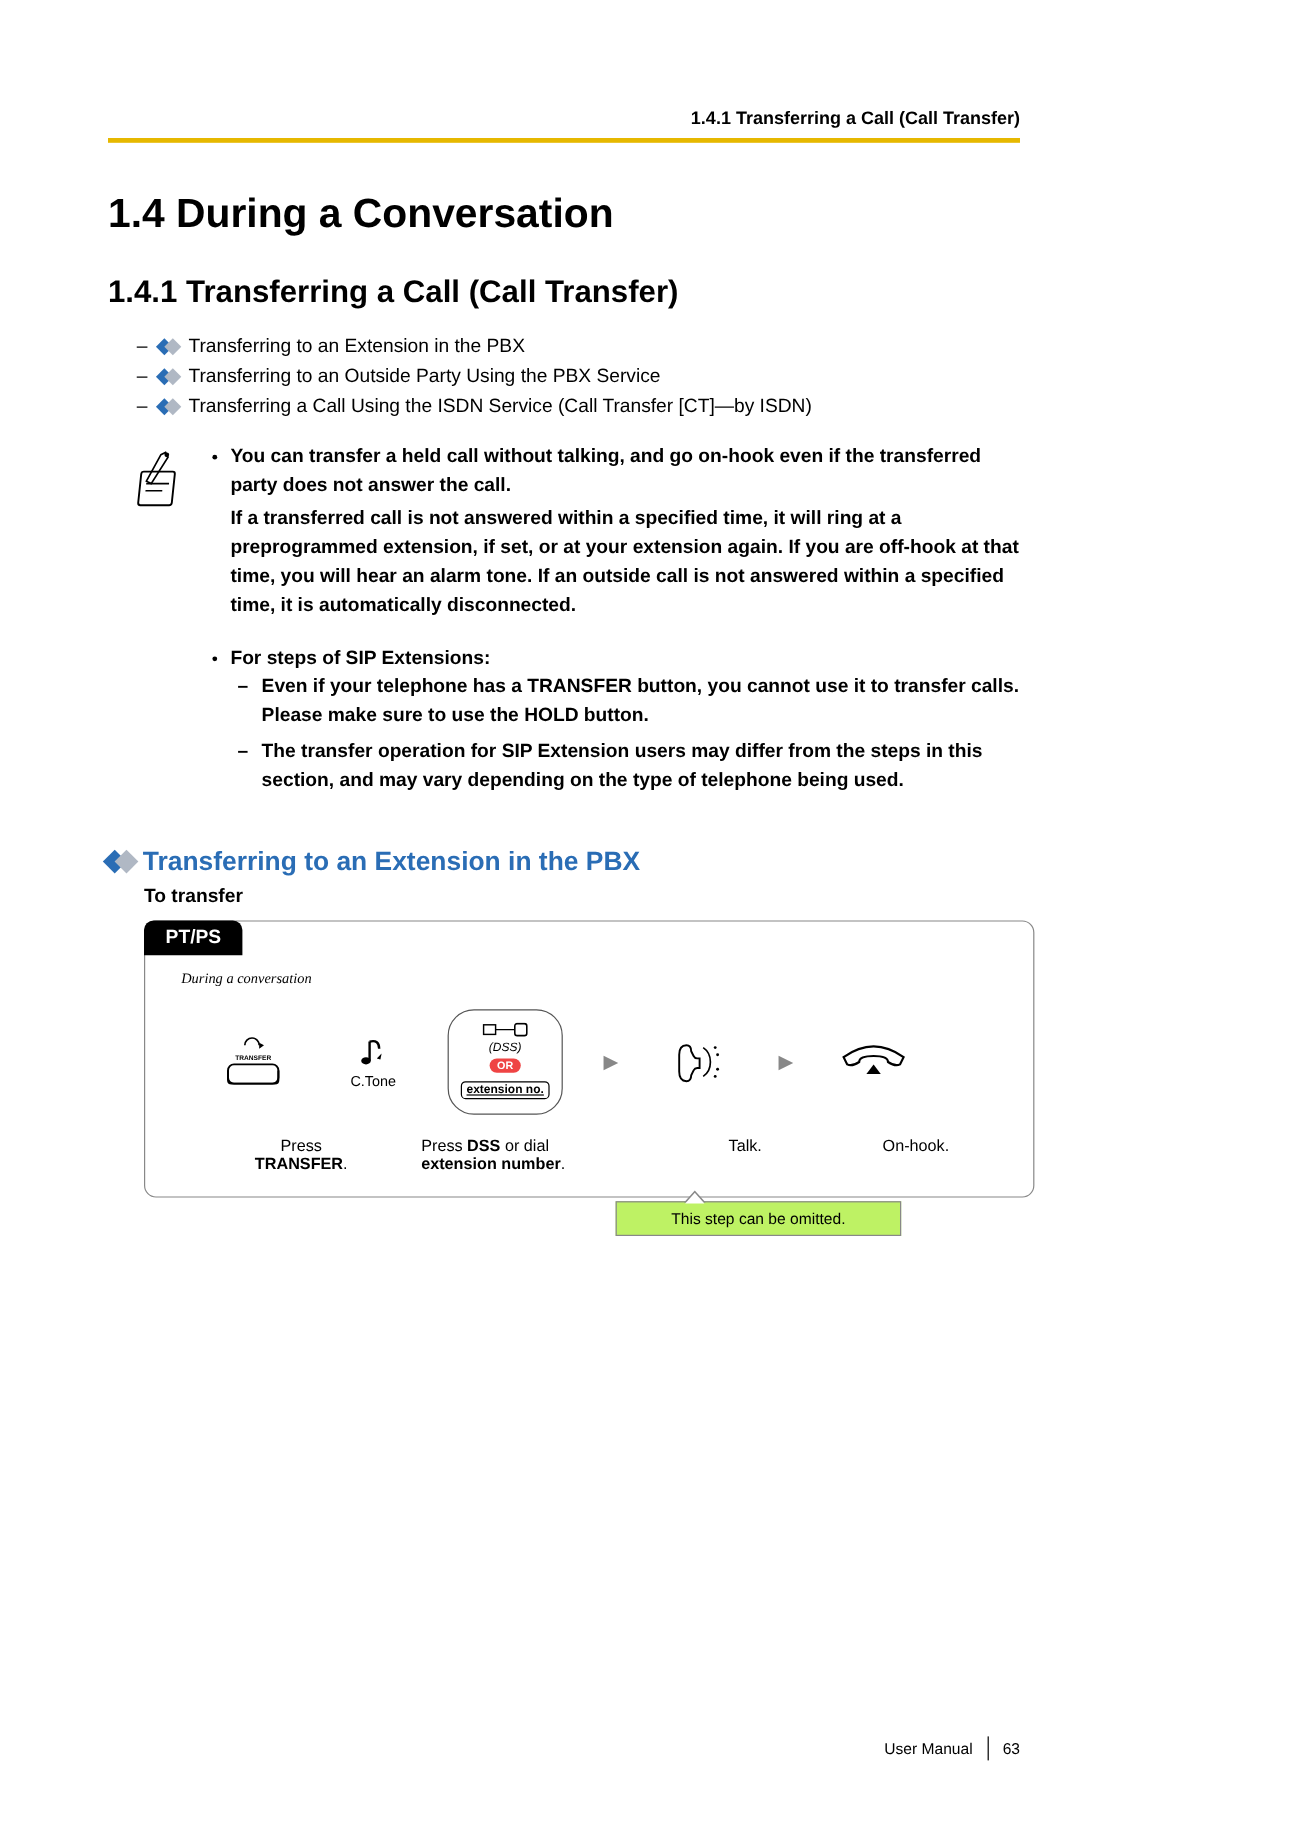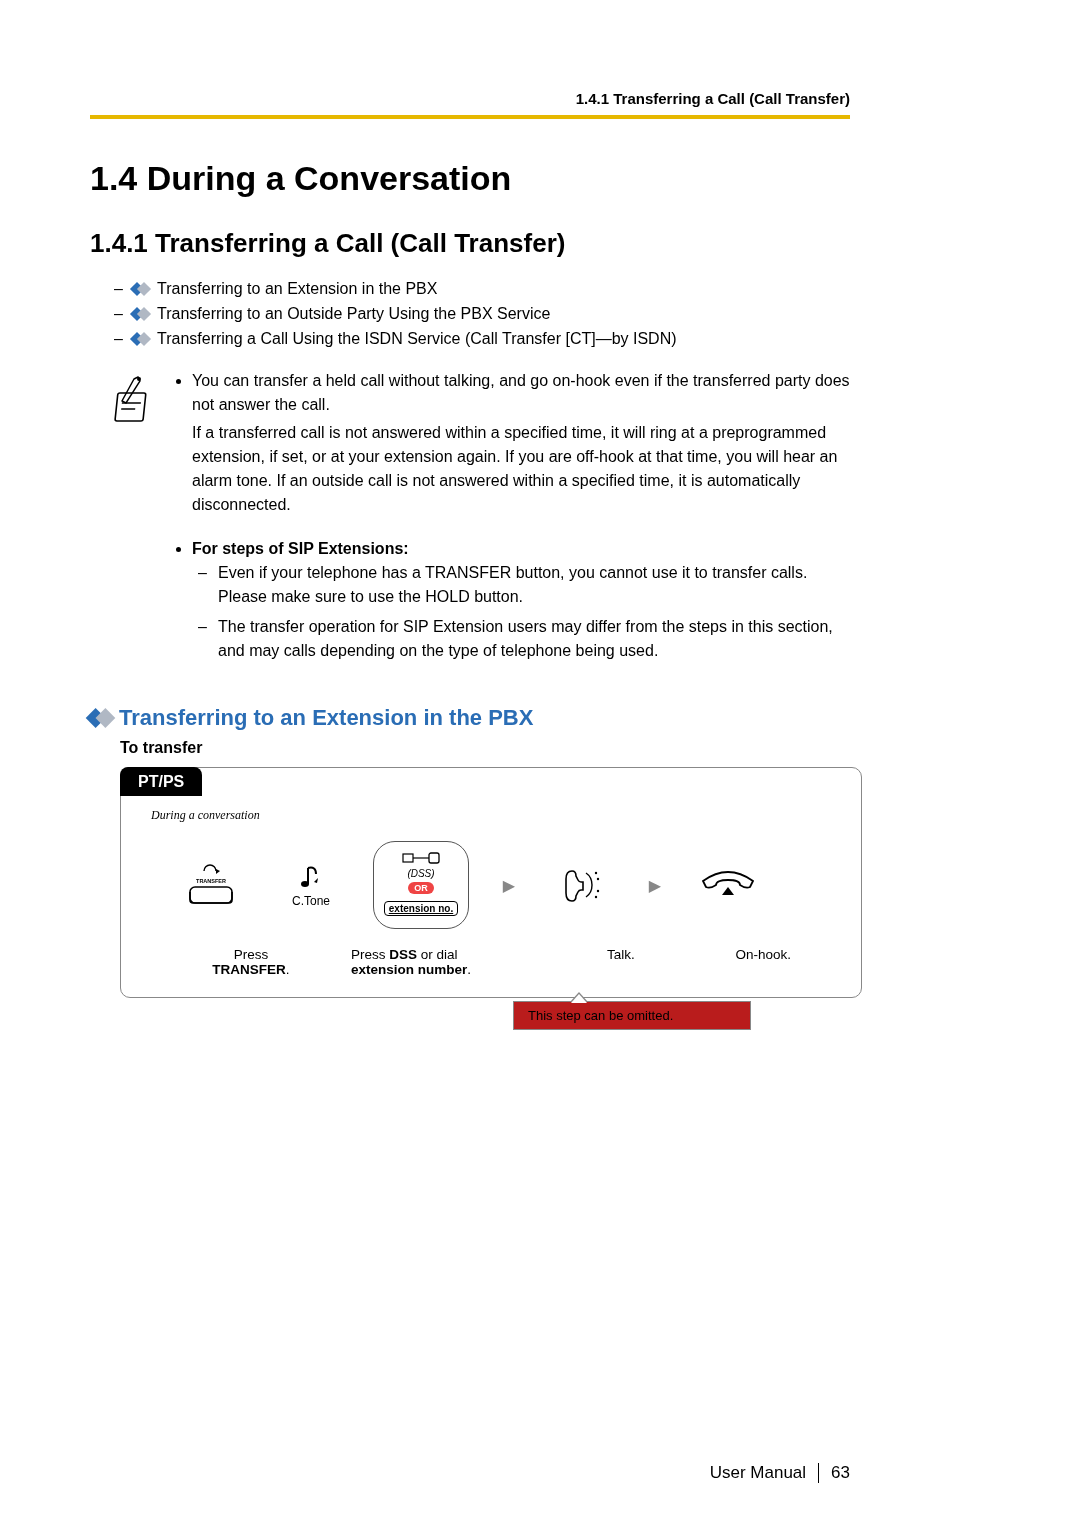--- a/index.html
+++ b/index.html
@@ -83,20 +83,21 @@
   .note-icon {
     flex: 0 0 56px;
     padding-top: 4px;
   }
   .note-body {
     flex: 1;
   }
   .note-body ul, .sip-block ul, .sip-block ul ul {
     margin: 0;
     padding-left: 22px;
+    font-weight: bold;
   }
   .note-body li, .sip-block li { margin-bottom: 6px; }
   .note-body p {
     margin: 4px 0 0 0;
     font-size: 16px;
     line-height: 1.5;
   }
   .note-text {
     font-size: 16px;
     line-height: 1.5;
@@ -191,26 +192,27 @@
     border-radius: 8px;
     font-size: 9px;
     font-weight: bold;
     padding: 1px 6px;
     display: inline-block;
     margin: 3px 0;
   }
   .tooltip-box {
     position: absolute;
     border: 1px solid #888;
-    background: #b91c1c;
+    background: #bef264;
     font-size: 13px;
     padding: 6px 14px;
     margin-top: 24px;
     left: 392px;
     width: 208px;
+    text-align: center;
   }
   .tooltip-arrow {
     position: absolute;
     top: -10px;
     left: 56px;
     width: 0; height: 0;
     border-left: 9px solid transparent;
     border-right: 9px solid transparent;
     border-bottom: 10px solid #888;
   }
@@ -219,27 +221,27 @@
     position: absolute;
     top: 1.5px; left: -8px;
     width: 0; height: 0;
     border-left: 8px solid transparent;
     border-right: 8px solid transparent;
     border-bottom: 9px solid #fff;
   }
   .diagram-relative { position: relative; }
   .footer {
     position: absolute;
-    bottom: 44px;
+    bottom: 60px;
     right: 90px;
     left: 90px;
     display: flex;
     justify-content: flex-end;
     align-items: center;
-    font-size: 17px;
+    font-size: 13px;
   }
   .footer-divider {
     border-left: 1.5px solid #000;
     height: 20px;
     margin: 0 12px;
   }
 </style>
 </head>
 <body>
 
@@ -294,21 +296,21 @@
           <span>You can transfer a held call without talking, and go on-hook even if the transferred party does not answer the call.</span>
           <p>If a transferred call is not answered within a specified time, it will ring at a preprogrammed extension, if set, or at your extension again. If you are off-hook at that time, you will hear an alarm tone. If an outside call is not answered within a specified time, it is automatically disconnected.</p>
         </li>
       </ul>
       <div class="sip-block">
         <ul>
           <li>
             <b>For steps of SIP Extensions:</b>
             <ul class="sub">
               <li>Even if your telephone has a TRANSFER button, you cannot use it to transfer calls. Please make sure to use the HOLD button.</li>
-              <li>The transfer operation for SIP Extension users may differ from the steps in this section, and may calls depending on the type of telephone being used.</li>
+              <li>The transfer operation for SIP Extension users may differ from the steps in this section, and may vary depending on the type of telephone being used.</li>
             </ul>
           </li>
         </ul>
       </div>
     </div>
   </div>
 
   <div class="h3-wrap">
     <span class="diamond-pair" style="transform:scale(1.4);margin-right:10px;margin-left:2px">
       <span class="diamond d-blue"></span>

